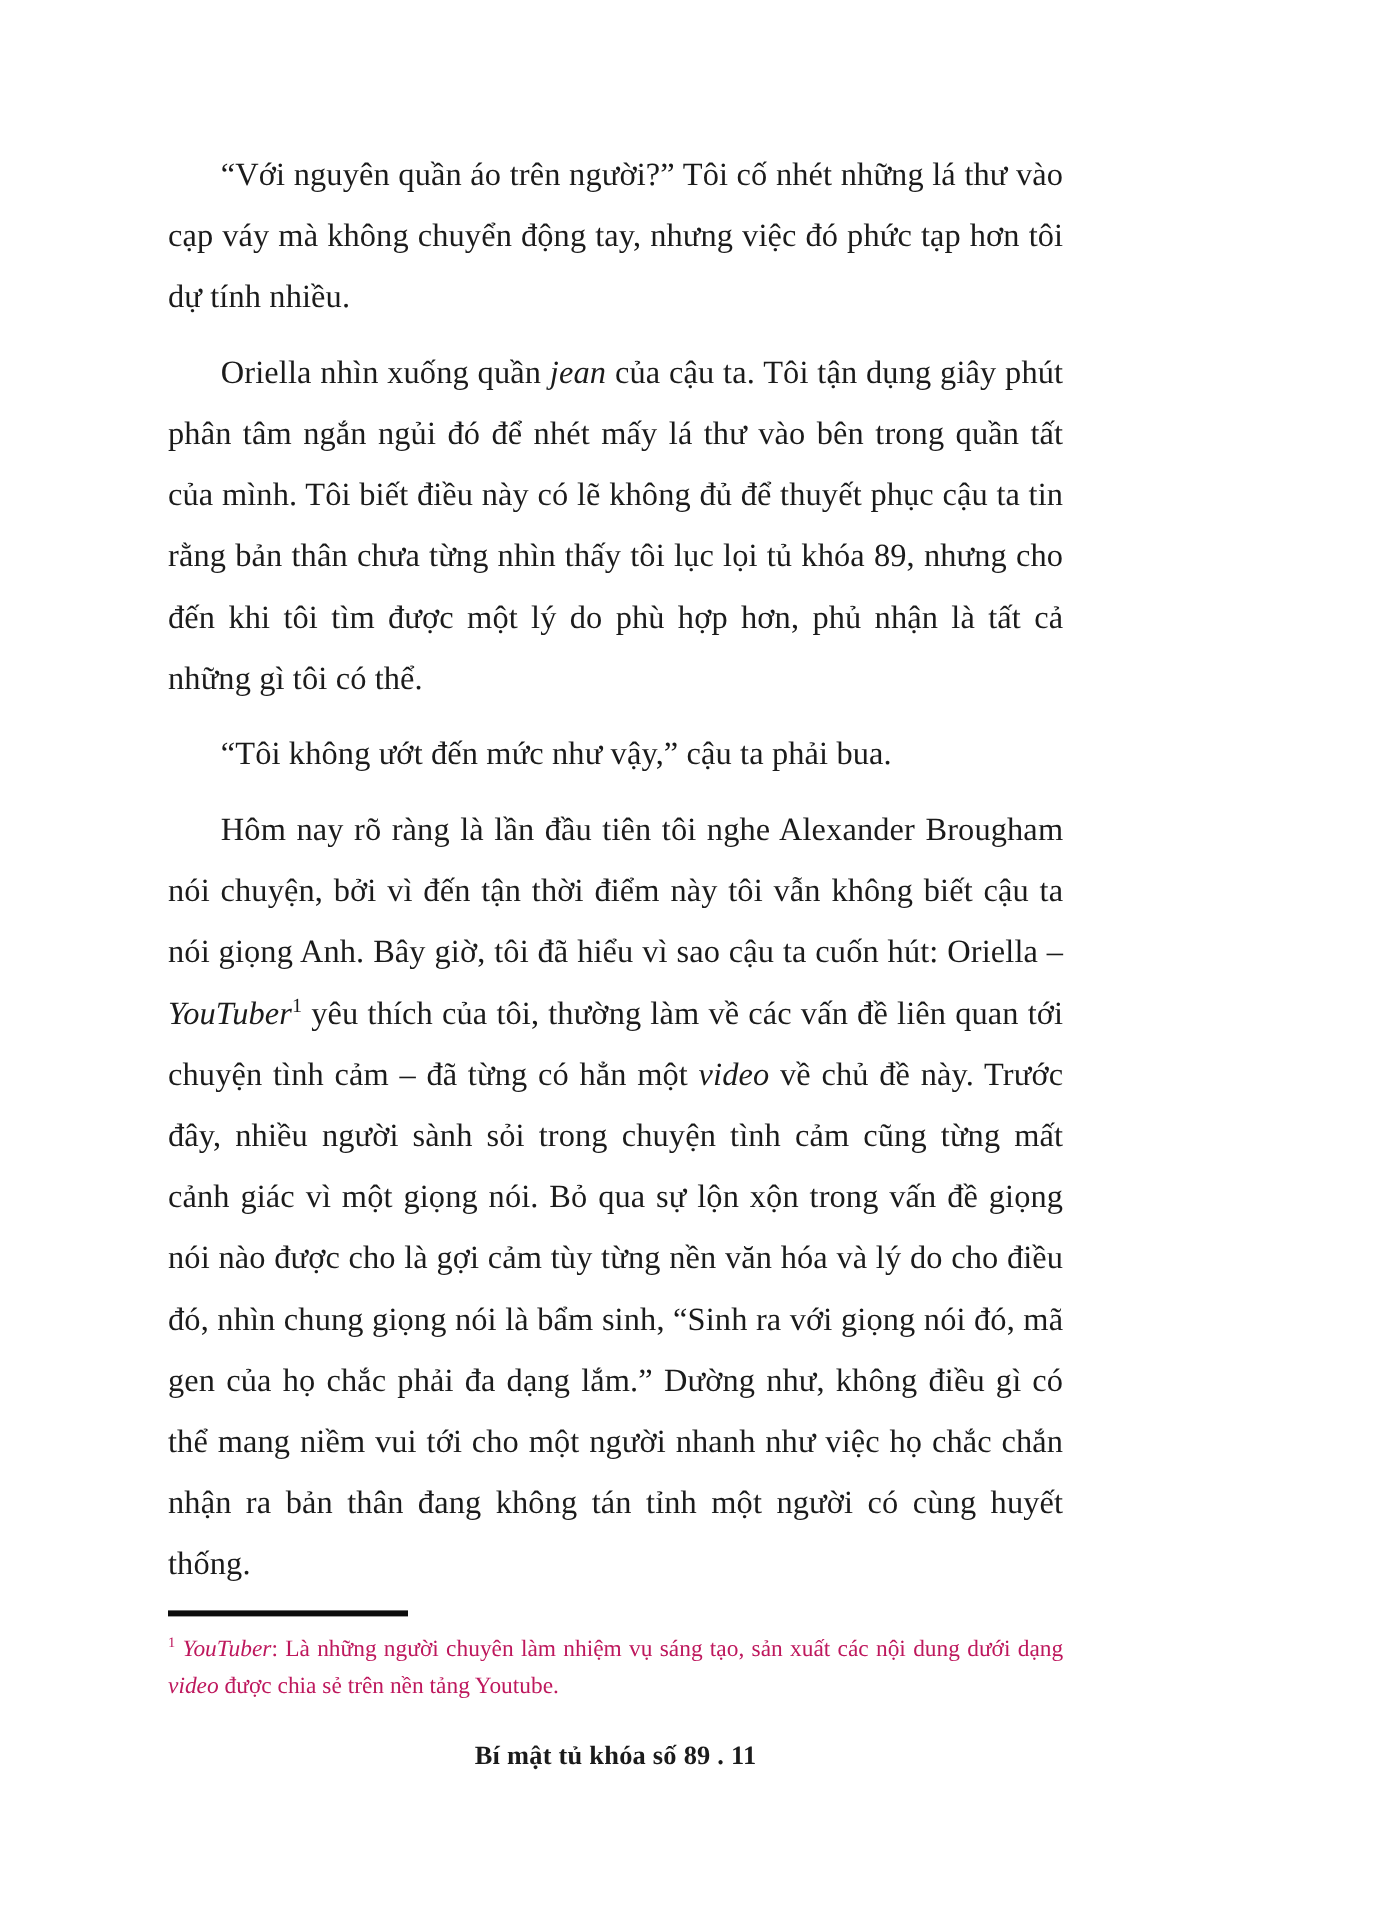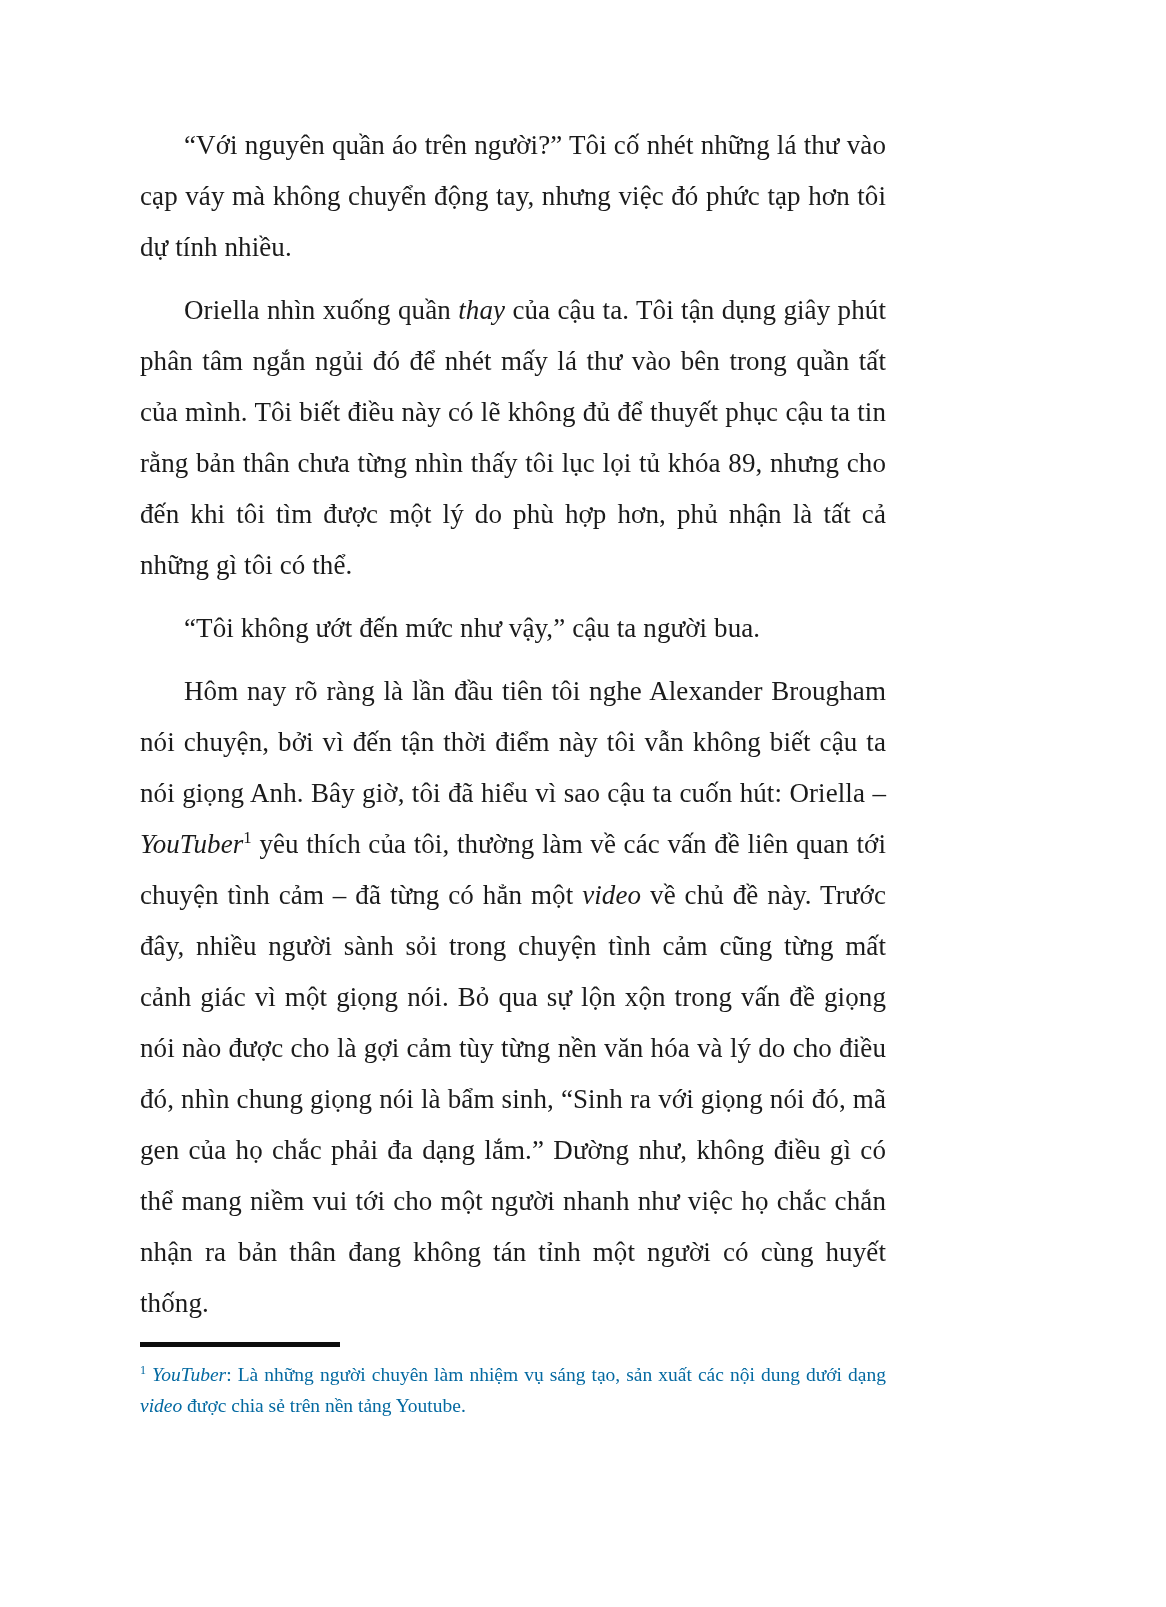--- a/index.html
+++ b/index.html
@@ -53,21 +53,21 @@
   .footnote-rule {
     width: 200px;
     height: 5px;
     background: #0d0d0d;
     margin: 0 0 12px 0;
   }
   .footnote {
     font-size: 19.5px;
     line-height: 31px;
     text-align: justify;
-    color: #0369a1;
+    color: #be185d;
     font-family: Liberation Serif, serif;
   }
   .page-footer {
     position: absolute;
     top: 1450px;
     left: 140px;
     right: 152px;
     text-align: center;
     font-size: 22px;
     font-weight: bold;
@@ -75,24 +75,27 @@
     letter-spacing: 0.2px;
   }
 </style>
 </head>
 <body>
 
 <main class="page">
 
   <section class="body-text">
       <p><span>“Với nguyên quần áo trên người?” Tôi cố nhét những lá thư vào cạp váy mà không chuyển động tay, nhưng việc đó phức tạp hơn tôi dự tính nhiều.</span></p>
-      <p><span>Oriella nhìn xuống quần </span><em>thay</em><span> của cậu ta. Tôi tận dụng giây phút phân tâm ngắn ngủi đó để nhét mấy lá thư vào bên trong quần tất của mình. Tôi biết điều này có lẽ không đủ để thuyết phục cậu ta tin rằng bản thân chưa từng nhìn thấy tôi lục lọi tủ khóa 89, nhưng cho đến khi tôi tìm được một lý do phù hợp hơn, phủ nhận là tất cả những gì tôi có thể.</span></p>
-      <p><span>“Tôi không ướt đến mức như vậy,” cậu ta người bua.</span></p>
+      <p><span>Oriella nhìn xuống quần </span><em>jean</em><span> của cậu ta. Tôi tận dụng giây phút phân tâm ngắn ngủi đó để nhét mấy lá thư vào bên trong quần tất của mình. Tôi biết điều này có lẽ không đủ để thuyết phục cậu ta tin rằng bản thân chưa từng nhìn thấy tôi lục lọi tủ khóa 89, nhưng cho đến khi tôi tìm được một lý do phù hợp hơn, phủ nhận là tất cả những gì tôi có thể.</span></p>
+      <p><span>“Tôi không ướt đến mức như vậy,” cậu ta phải bua.</span></p>
       <p><span>Hôm nay rõ ràng là lần đầu tiên tôi nghe Alexander Brougham nói chuyện, bởi vì đến tận thời điểm này tôi vẫn không biết cậu ta nói giọng Anh. Bây giờ, tôi đã hiểu vì sao cậu ta cuốn hút: Oriella – </span><em>YouTuber</em><sup>1</sup><span> yêu thích của tôi, thường làm về các vấn đề liên quan tới chuyện tình cảm – đã từng có hẳn một </span><em>video</em><span> về chủ đề này. Trước đây, nhiều người sành sỏi trong chuyện tình cảm cũng từng mất cảnh giác vì một giọng nói. Bỏ qua sự lộn xộn trong vấn đề giọng nói nào được cho là gợi cảm tùy từng nền văn hóa và lý do cho điều đó, nhìn chung giọng nói là bẩm sinh, “Sinh ra với giọng nói đó, mã gen của họ chắc phải đa dạng lắm.” Dường như, không điều gì có thể mang niềm vui tới cho một người nhanh như việc họ chắc chắn nhận ra bản thân đang không tán tỉnh một người có cùng huyết thống.</span></p>
     </section>
 
   <div class="footnote-block">
     <div class="footnote-rule"></div>
     <div class="footnote"><sup>1</sup><span> </span><em>YouTuber</em><span>: Là những người chuyên làm nhiệm vụ sáng tạo, sản xuất các nội dung dưới dạng </span><em>video</em><span> được chia sẻ trên nền tảng Youtube.</span></div>
   </div>
 
+  <footer class="page-footer">
+    <span>Bí mật tủ khóa số 89 . 11</span>
+  </footer>
 
 </main>
 
 </body></html>

